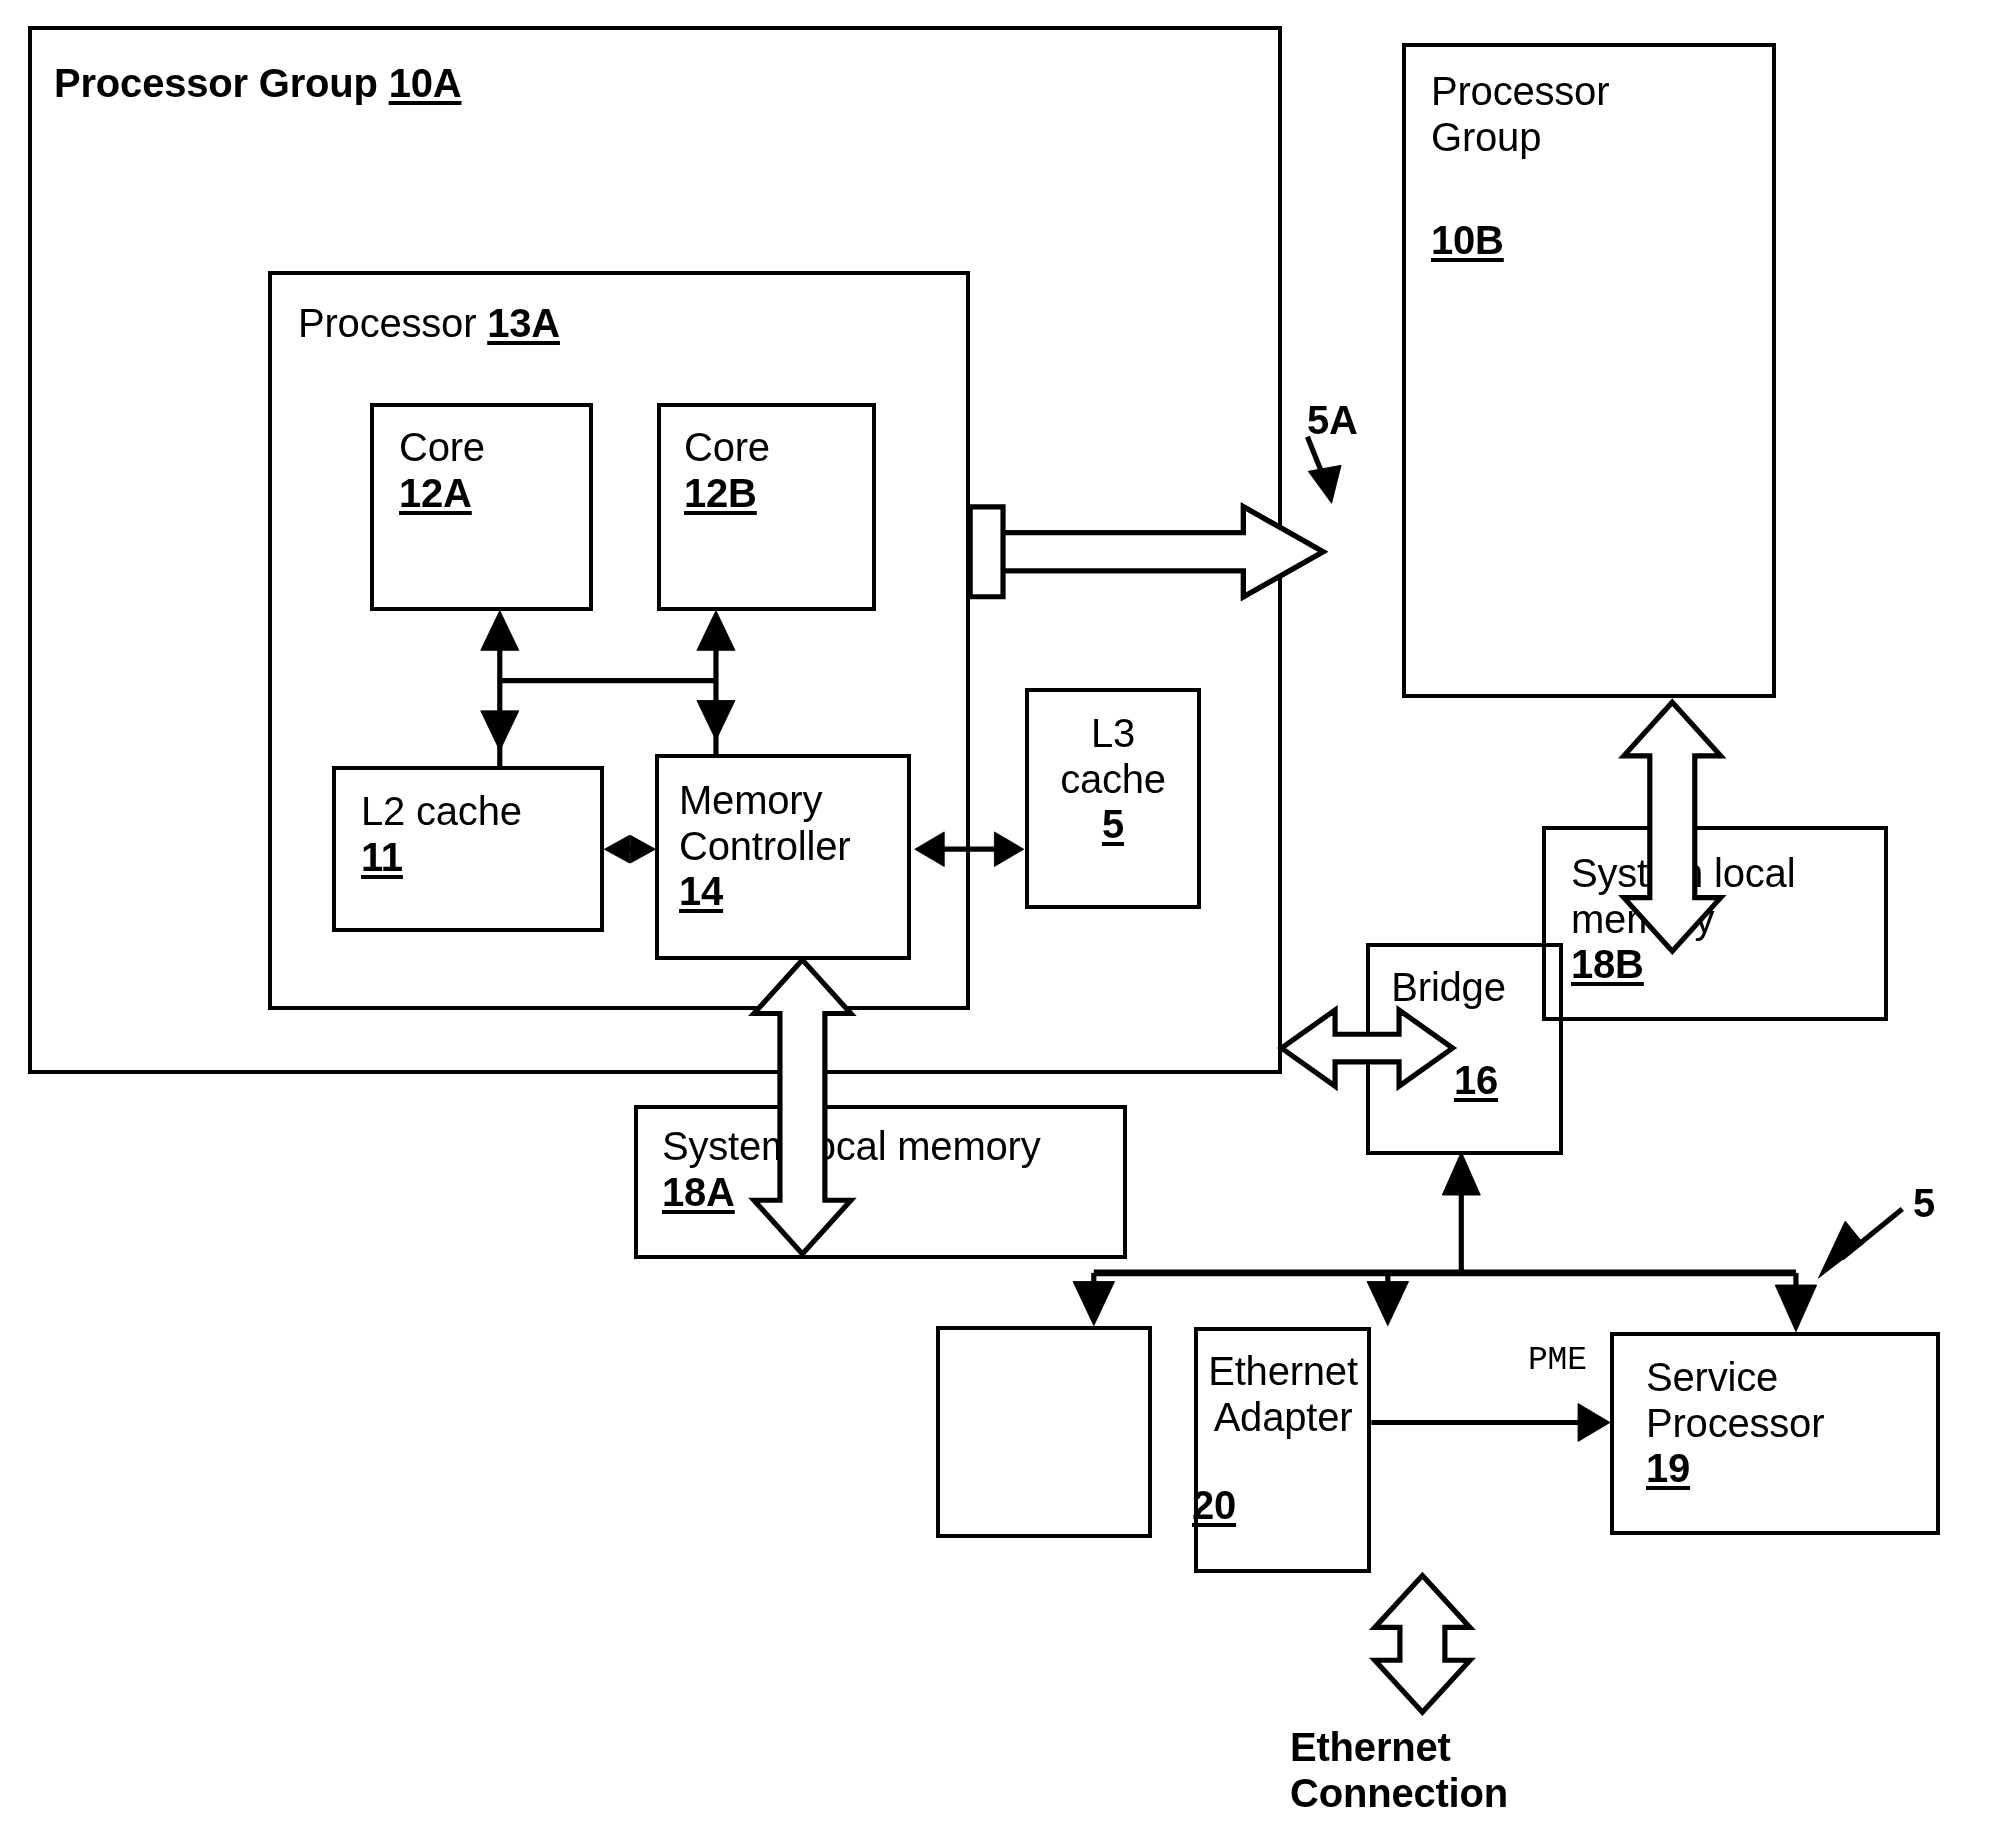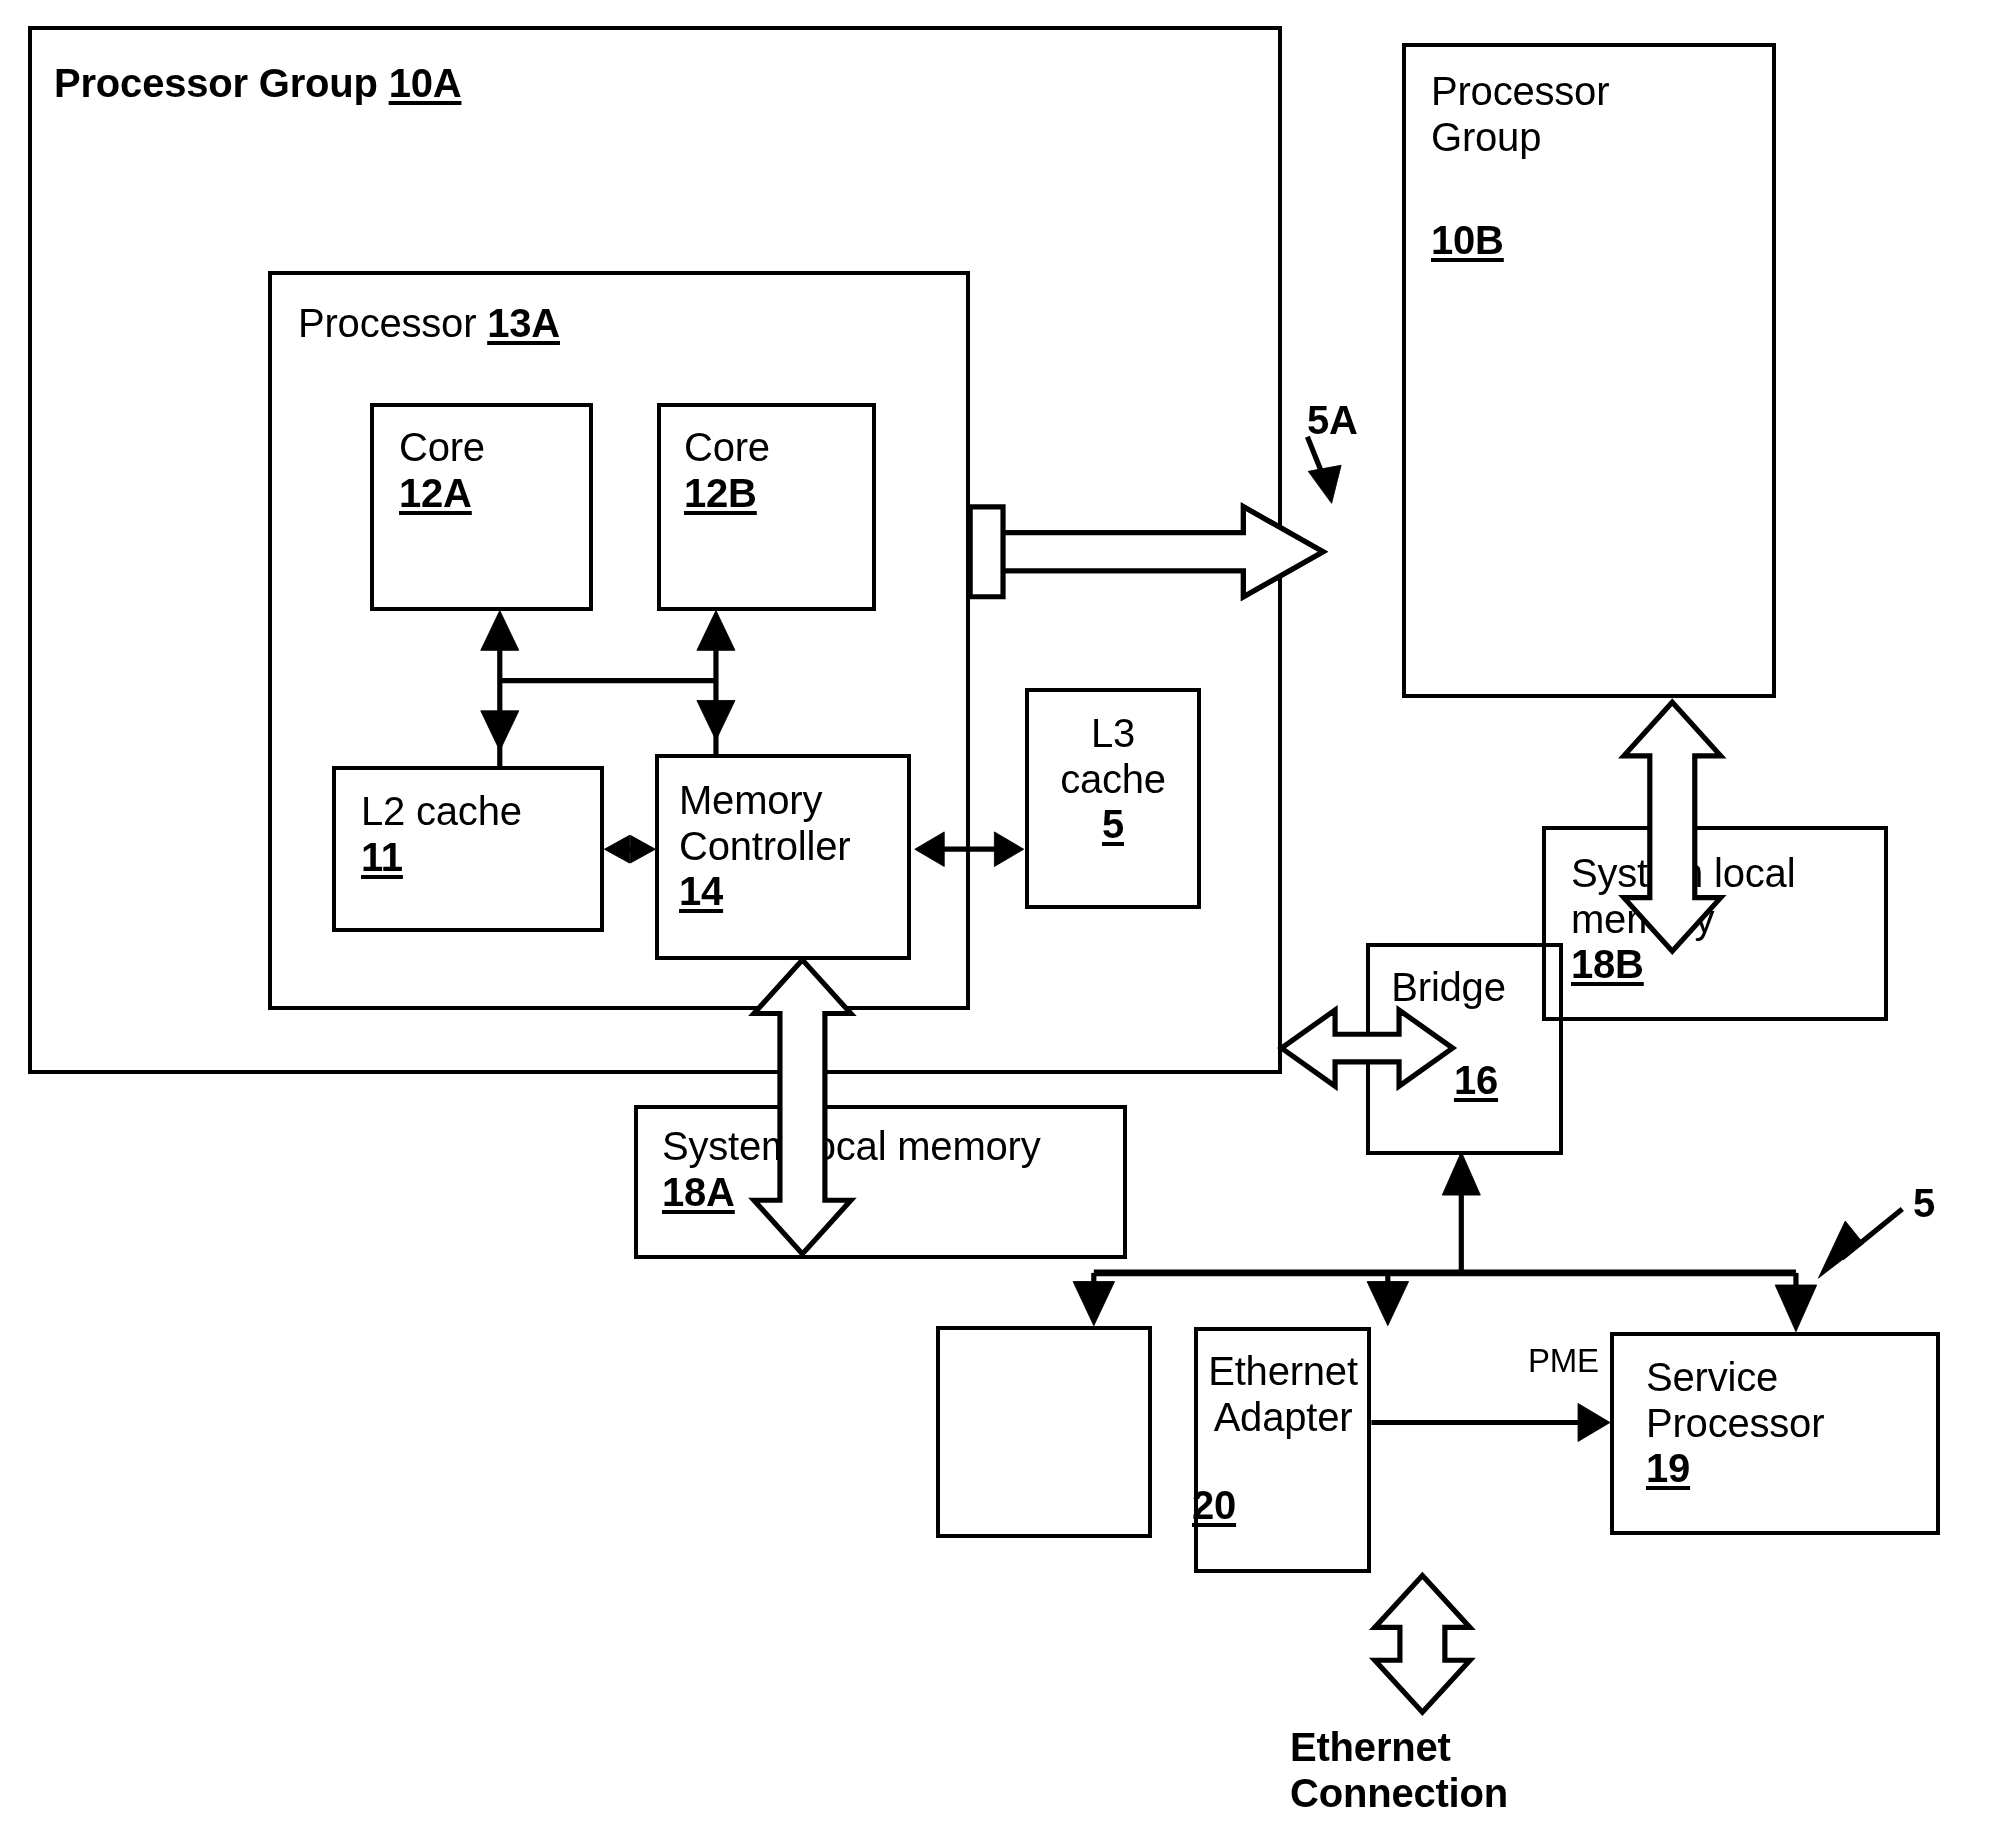--- a/index.html
+++ b/index.html
@@ -100,21 +100,21 @@
   <div class="lbl ref" style="left:1192px; top:1483px; width:182px; font-size:40px; text-align:left;">20</div>
 
   <div class="box" style="left:1610px; top:1332px; width:330px; height:203px;"></div>
   <div class="lbl" style="left:1646px; top:1355px; font-size:40px;"><span>Service
 Processor</span><br><span class="ref">19</span></div>
 
   <div class="lbl bold" style="left:1307px; top:398px; font-size:40px;">5A</div>
 
   <div class="lbl bold" style="left:1913px; top:1181px; font-size:40px;">5</div>
 
-  <div class="lbl" style="left:1528px; top:1342px; font-size:33px;">PME</div>
+  <div class="lbl" style="left:1528px; top:1342px; font-size:33px;font-family:Liberation Mono, monospace;">PME</div>
 
   <div class="lbl bold" style="left:1290px; top:1725px; font-size:40px;">Ethernet
 Connection</div>
 
   <svg class="overlay" viewBox="0 0 2313 2137">
     <g fill="#000" stroke="#000">
 
       <g>
         <line x1="578" y1="722" x2="578" y2="886" stroke-width="6"></line>
         <polygon points="578,706 556,752 600,752"></polygon>

